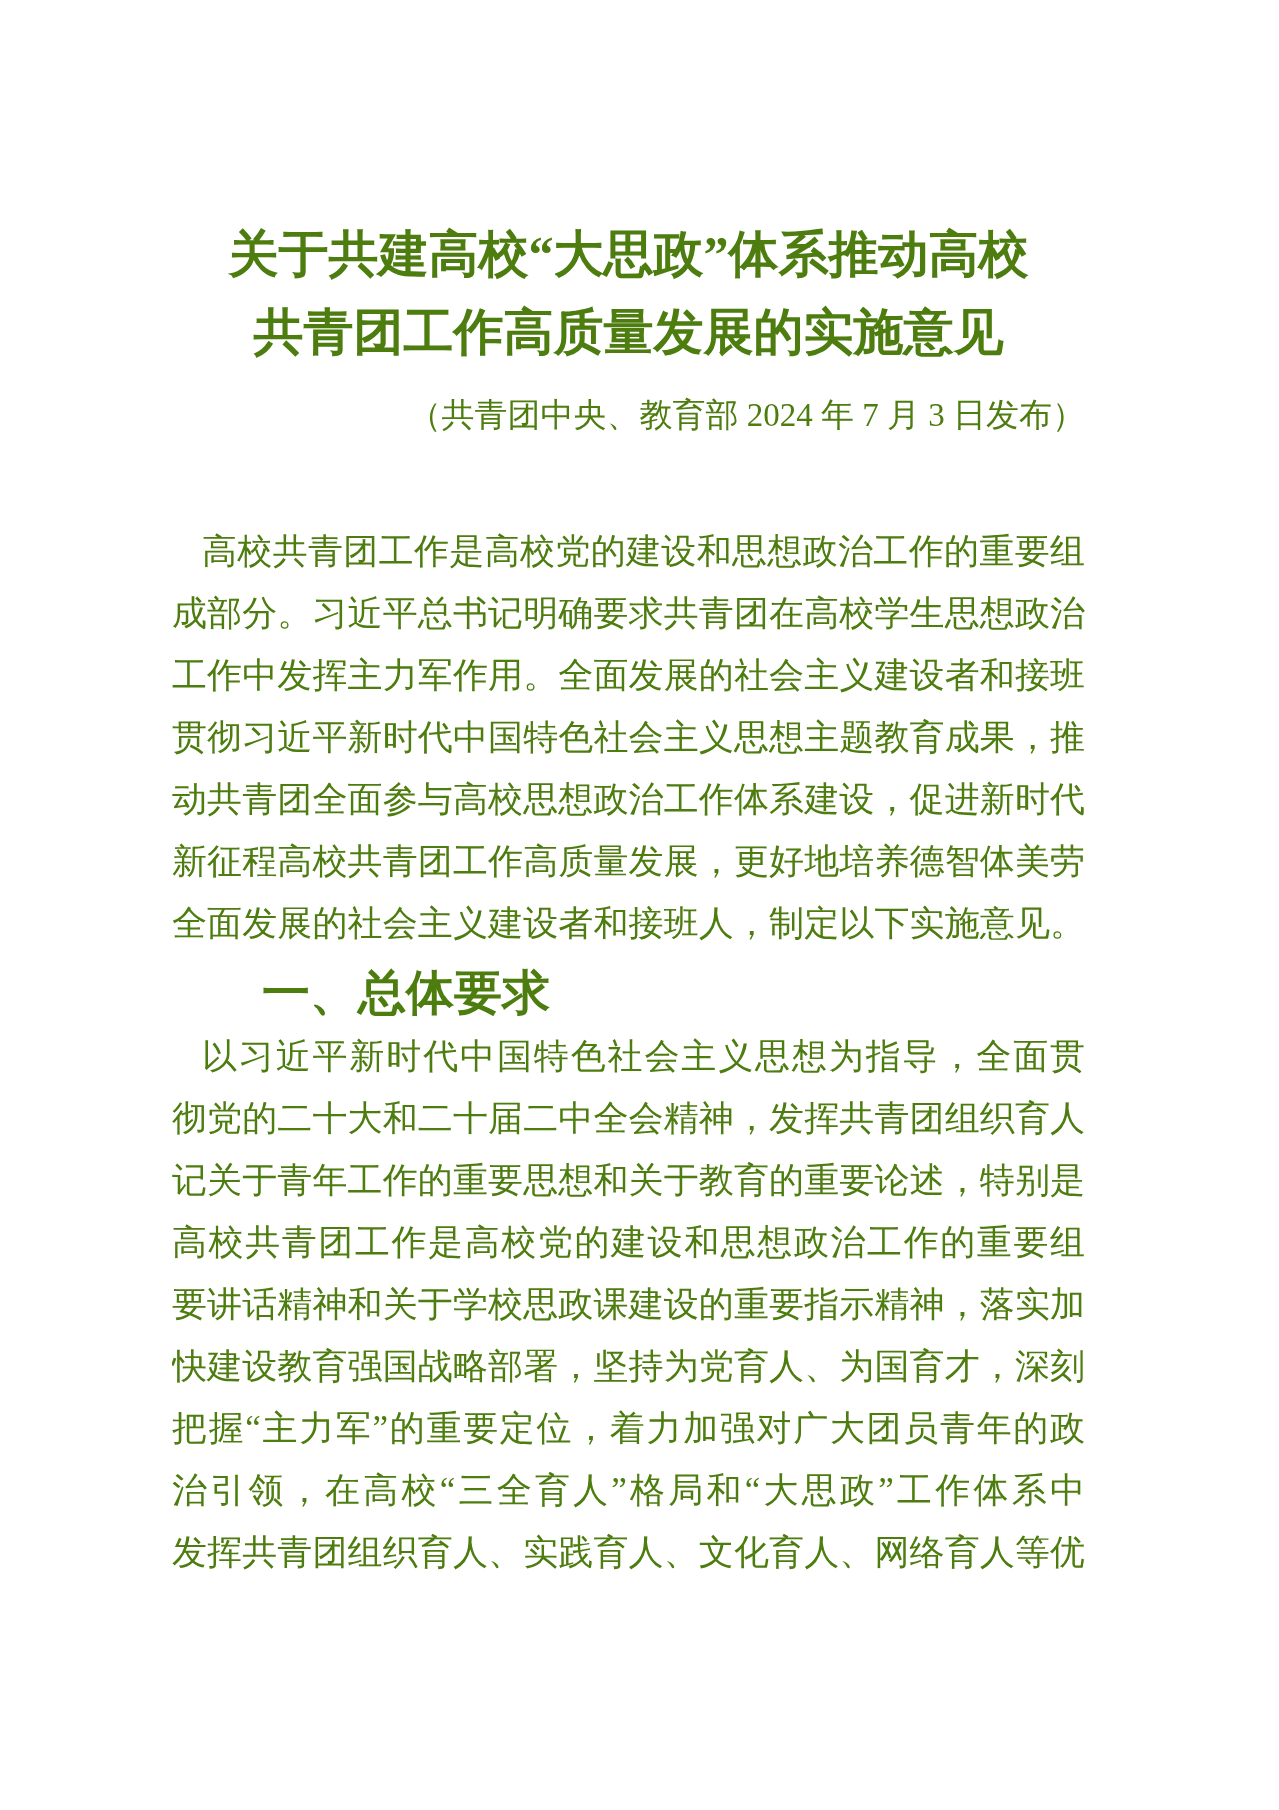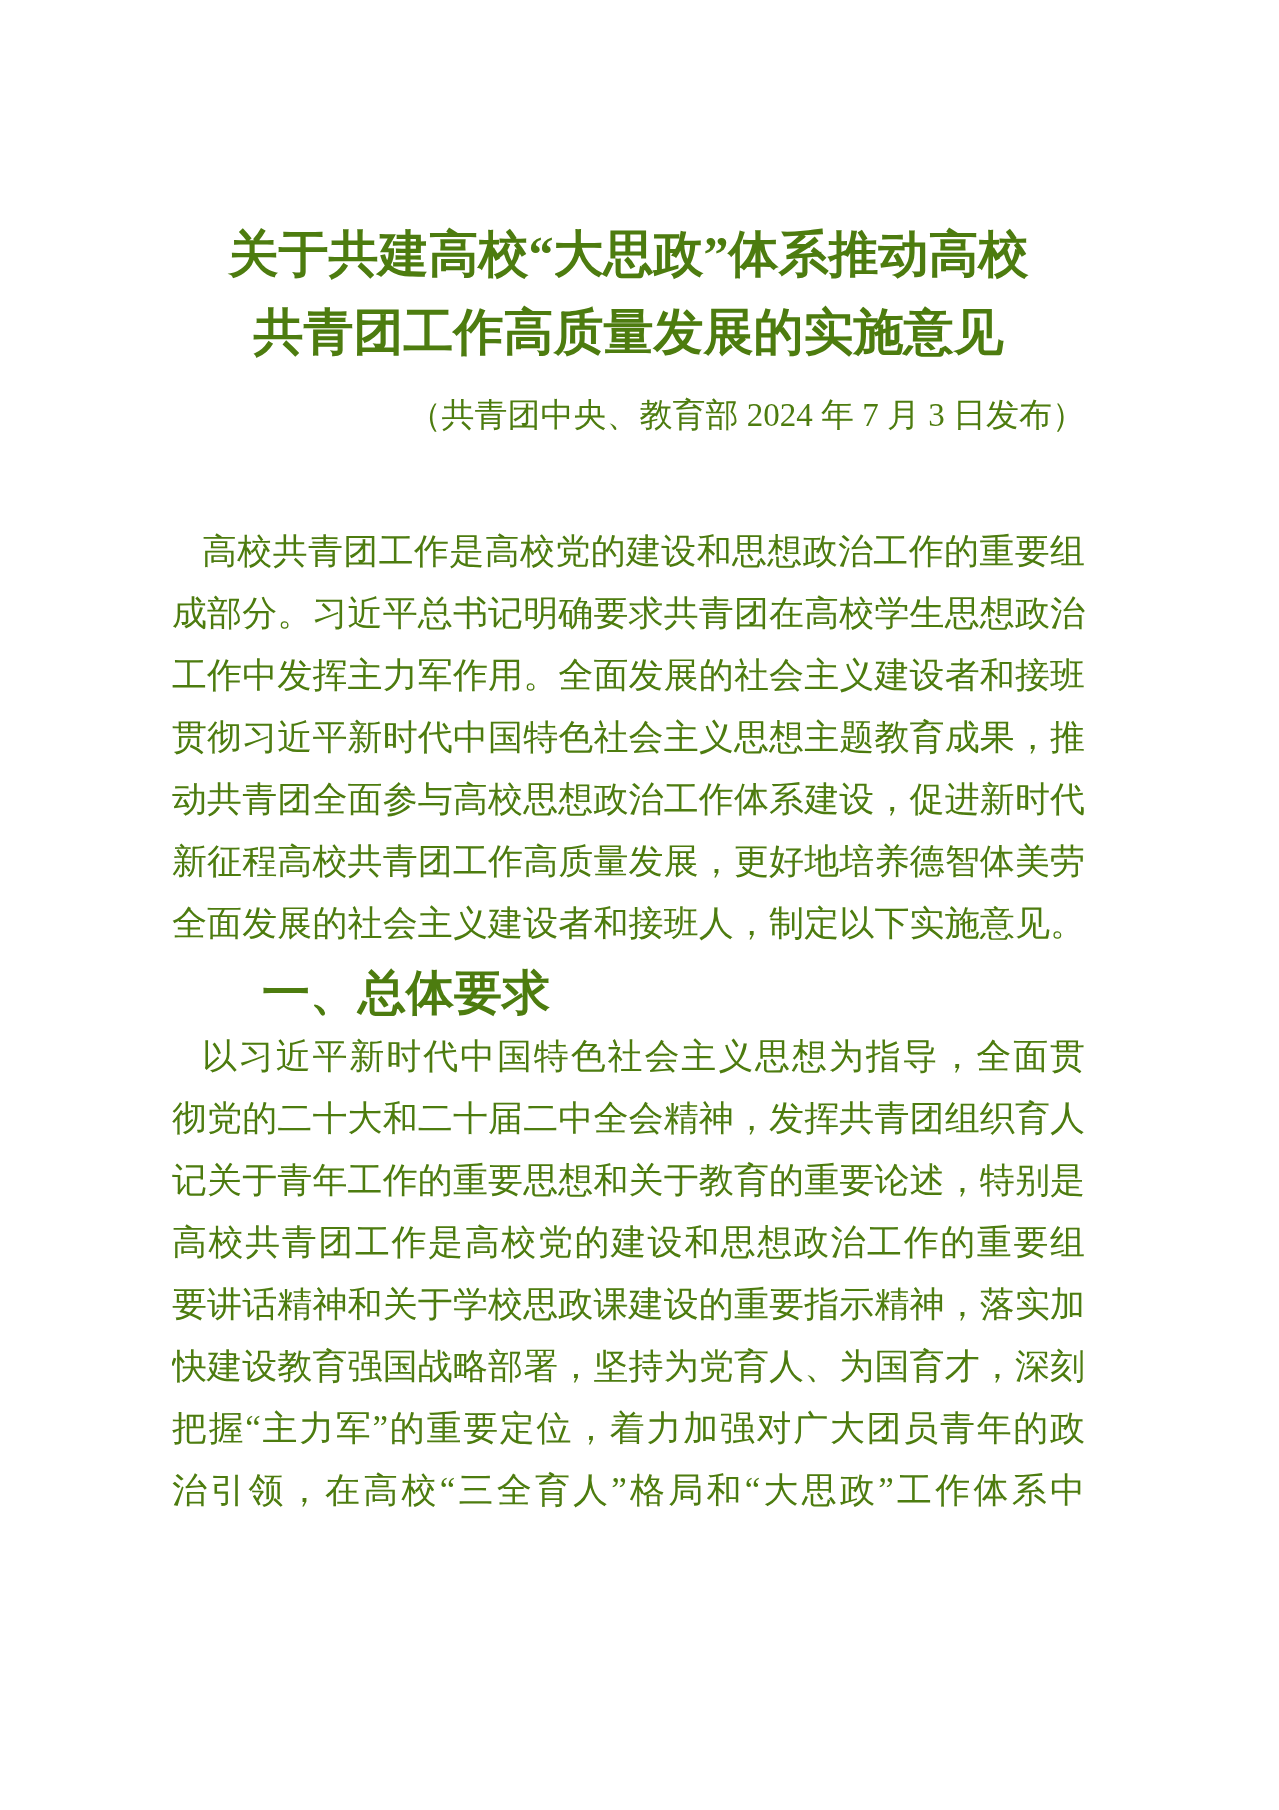--- a/index.html
+++ b/index.html
@@ -103,16 +103,17 @@
 
     <div>
       <div class="line indent">以习近平新时代中国特色社会主义思想为指导，全面贯</div>
       <div class="line">彻党的二十大和二十届二中全会精神，发挥共青团组织育人</div>
       <div class="line">记关于青年工作的重要思想和关于教育的重要论述，特别是</div>
       <div class="line">高校共青团工作是高校党的建设和思想政治工作的重要组</div>
       <div class="line">要讲话精神和关于学校思政课建设的重要指示精神，落实加</div>
       <div class="line">快建设教育强国战略部署，坚持为党育人、为国育才，深刻</div>
       <div class="line">把握“主力军”的重要定位，着力加强对广大团员青年的政</div>
       <div class="line">治引领，在高校“三全育人”格局和“大思政”工作体系中</div>
+      <div class="line">发挥共青团组织育人、实践育人、文化育人、网络育人等优</div>
     </div>
 
   </div>
 </div>
 
 </body></html>

